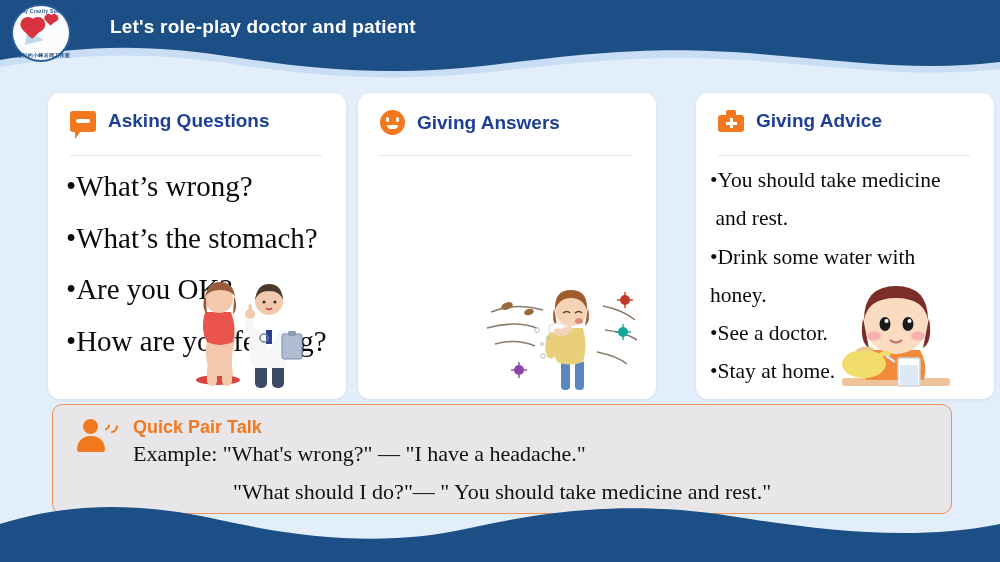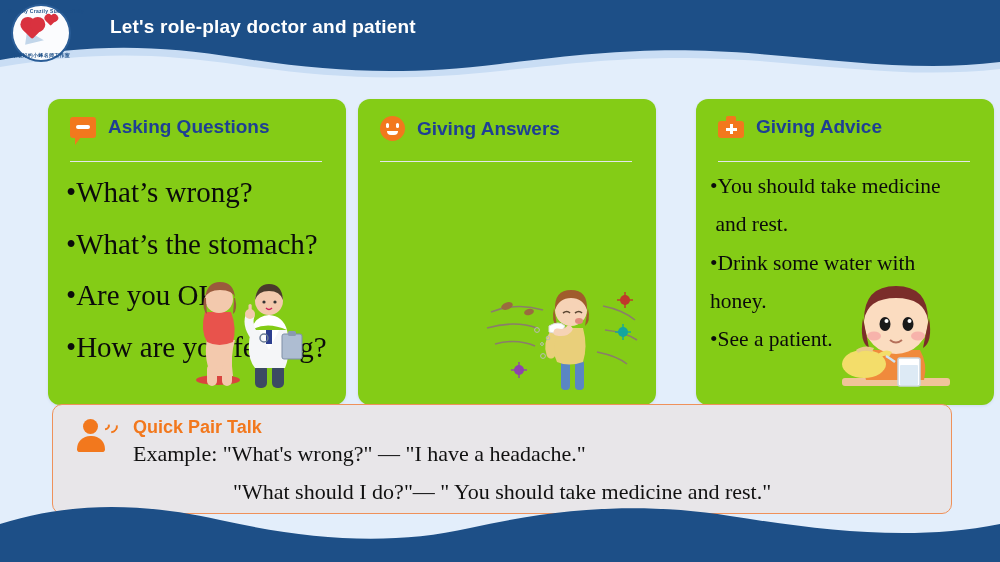--- a/index.html
+++ b/index.html
@@ -76,22 +76,22 @@
     position:absolute; left:110px; top:16px;
     font-size:19px; font-weight:bold; color:#ffffff;
     letter-spacing:.2px;
   }
 
   
   #cards{
     position:absolute; left:0; top:84px; width:1000px; height:310px;
   }
   .card{
-    position:absolute; top:15px; width:298px; height:306px;
-    background:#84cc16;
+    position:absolute; top:9px; width:298px; height:306px;
+    background:#ffffff;
     border-radius:12px;
     overflow:hidden;
     box-shadow:0 1px 3px rgba(40,70,110,.10);
   }
   #card-0{ left:48px; }
   #card-1{ left:358px; }
   #card-2{ left:668px;margin-left:28px; }
 
   .card-head{
     position:absolute; left:22px; top:17px;
@@ -281,21 +281,22 @@
           <div class="plus-h"></div>
       </div>
       <div class="card-title">Giving Advice</div>
     </div>
     <div class="card-rule"></div>
     <div class="card-body card-2-body">
       <div class="li">•You should take medicine</div>
       <div class="li"> and rest.</div>
       <div class="li">•Drink some water with</div>
       <div class="li">honey.</div>
-      <div class="li">•See a patient.</div>
+      <div class="li">•See a doctor.</div>
+      <div class="li">•Stay at home.</div>
     </div>
   </div>
 </div>
 
 <div class="illus" id="illus-doctor">
   <svg viewBox="0 0 120 122" width="120" height="122">
 
     <ellipse cx="33" cy="112" rx="22" ry="5" fill="#d9453f"></ellipse>
     <path d="M22,70 q-4,25 6,38 l20,0 q-3,-20 2,-36 z" fill="#f3c9ad"></path>
     <path d="M20,44 q-5,18 2,30 q12,6 26,0 q4,-14 -2,-30 z" fill="#e8534c"></path>

